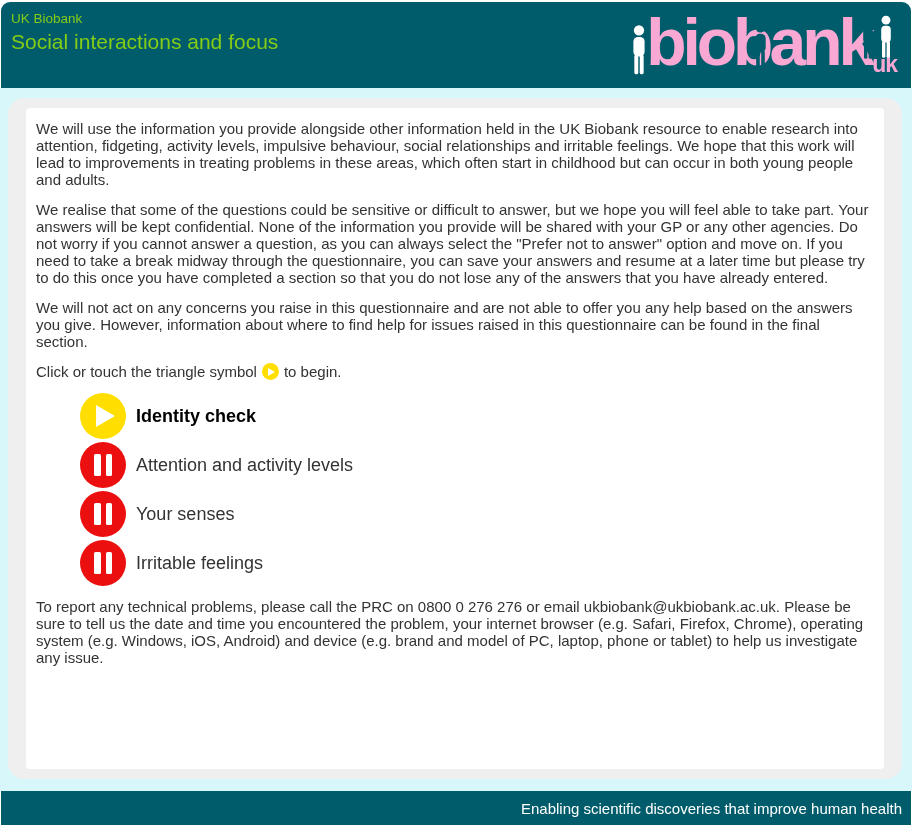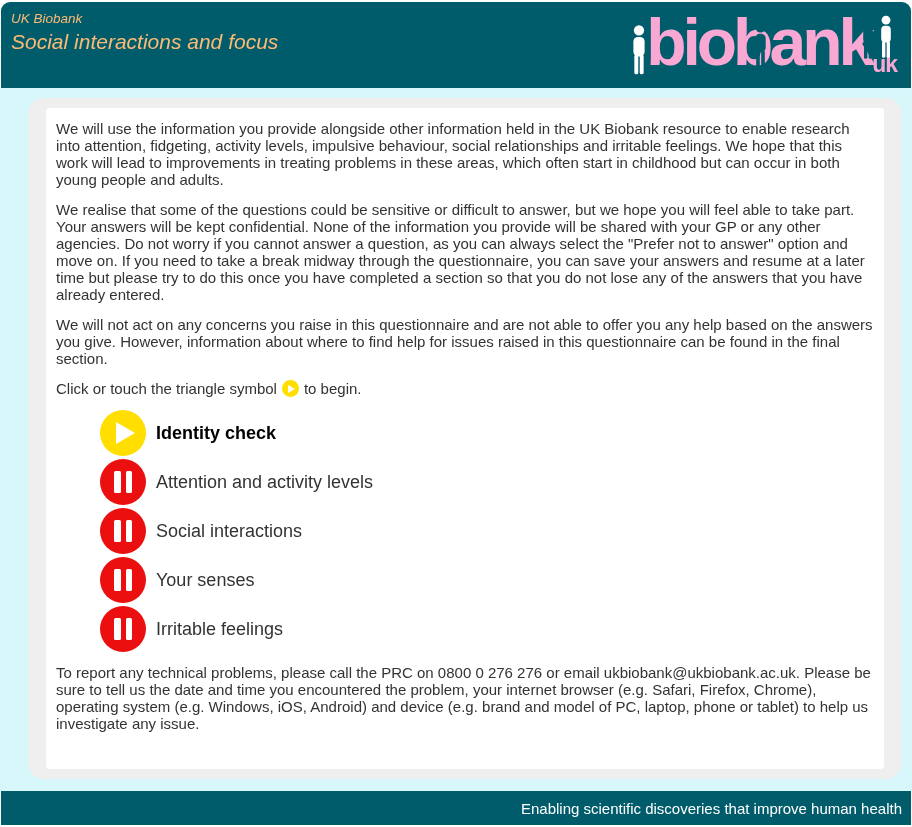--- a/index.html
+++ b/index.html
@@ -11,32 +11,32 @@
     --ink:#333333;
   }
   *{box-sizing:border-box;}
   html,body{margin:0;padding:0;background:#ffffff;}
   body{font-family:"Liberation Sans", sans-serif;color:var(--ink);}
   .page{width:912px;height:827px;display:flex;flex-direction:column;background:#ffffff;overflow:hidden;}
 
   
   .topbar{height:86px;margin:2px 1px 0 1px;background:var(--teal);border-radius:9px 9px 0 0;
           display:flex;justify-content:space-between;align-items:flex-start;padding:8px 14px 0 10px;}
-  .titles{color:#fdba74;font-style:italic;}
+  .titles{color:#84cc16;}
   .app-name{font-size:13.5px;line-height:17px;}
   .page-title{font-size:21px;line-height:26px;margin-top:2px;text-align:right;}
   .logo{position:relative;display:flex;align-items:flex-end;color:#f9a8d4;margin-top:-4px;padding-left:16px;}
   .logo-text{font-size:66px;font-weight:bold;letter-spacing:-4px;line-height:72px;}
   .logo-sup{font-size:23px;font-weight:bold;letter-spacing:-1px;margin-top:4px;margin-left:1px;}
   .fig{position:absolute;}
   .fig-white{fill:#ffffff;}
   .fig-teal{fill:var(--teal);}
 
   
-  .content-bg{flex:1;background:var(--pale);padding:10px 10px 12px 28px;}
+  .content-bg{flex:1;background:var(--pale);padding:10px 10px 12px 8px;}
   .panel{height:100%;background:var(--panel);border-radius:16px;padding:10px 18px 10px 18px;}
   .card{height:100%;background:#ffffff;border-radius:4px;padding:12px 10px 0 10px;overflow:hidden;}
   .card p{margin:0 0 13px 0;font-size:15px;line-height:17px;}
 
   .begin{display:flex;align-items:center;flex-wrap:wrap;}
   .mini-circle{display:inline-flex;width:17px;height:17px;border-radius:50%;background:var(--yellow);
                align-items:center;justify-content:center;margin:0 5px;}
   .mini-tri{width:0;height:0;border-left:7px solid #ffffff;border-top:4.5px solid transparent;
             border-bottom:4.5px solid transparent;margin-left:2px;}
 
@@ -124,27 +124,20 @@
           </div>
 
           <div class="section-item">
             <span class="circle pause">
                 <span class="bar"></span>
                 <span class="bar"></span>
               </span>
             <span class="section-label">Attention and activity levels</span>
           </div>
 
-          <div class="section-item">
-            <span class="circle pause">
-                <span class="bar"></span>
-                <span class="bar"></span>
-              </span>
-            <span class="section-label">Social interactions</span>
-          </div>
 
           <div class="section-item">
             <span class="circle pause">
                 <span class="bar"></span>
                 <span class="bar"></span>
               </span>
             <span class="section-label">Your senses</span>
           </div>
 
           <div class="section-item">

